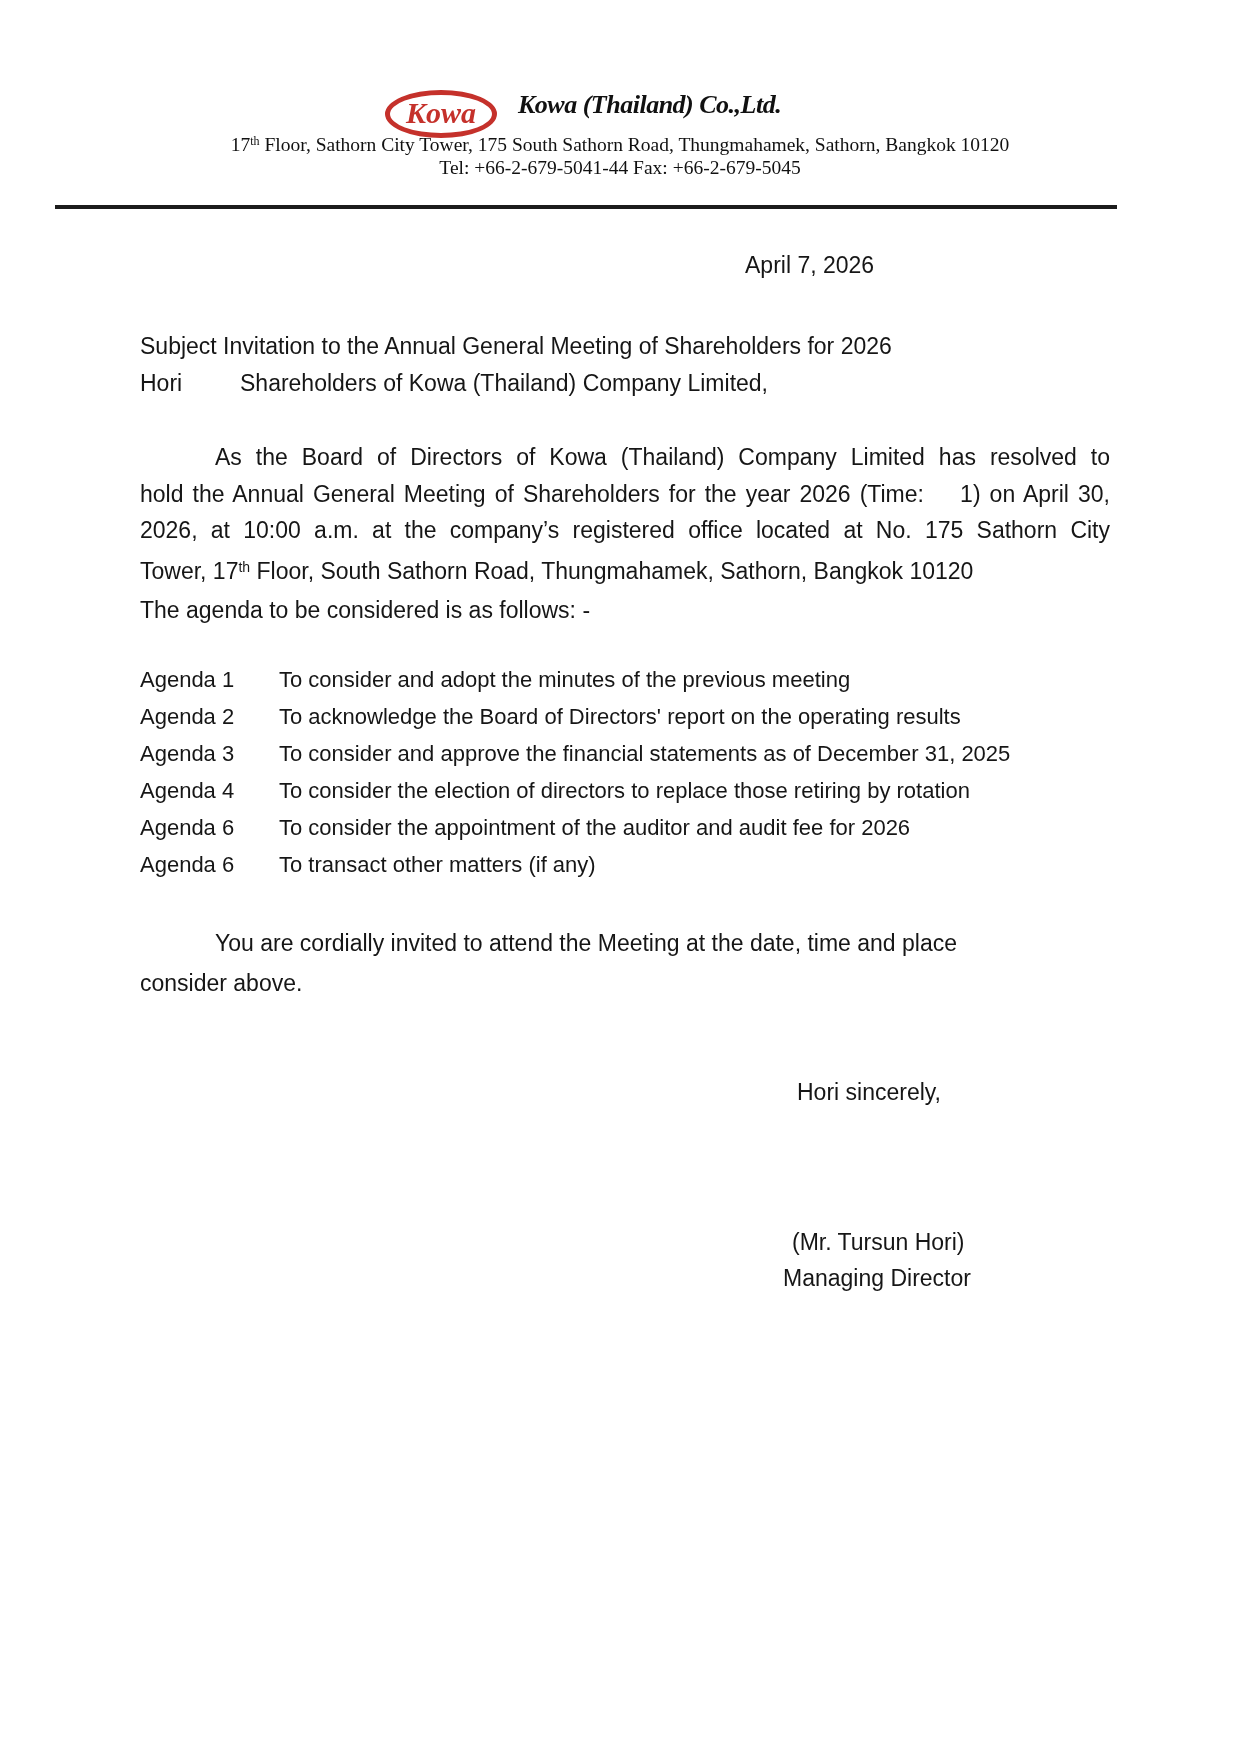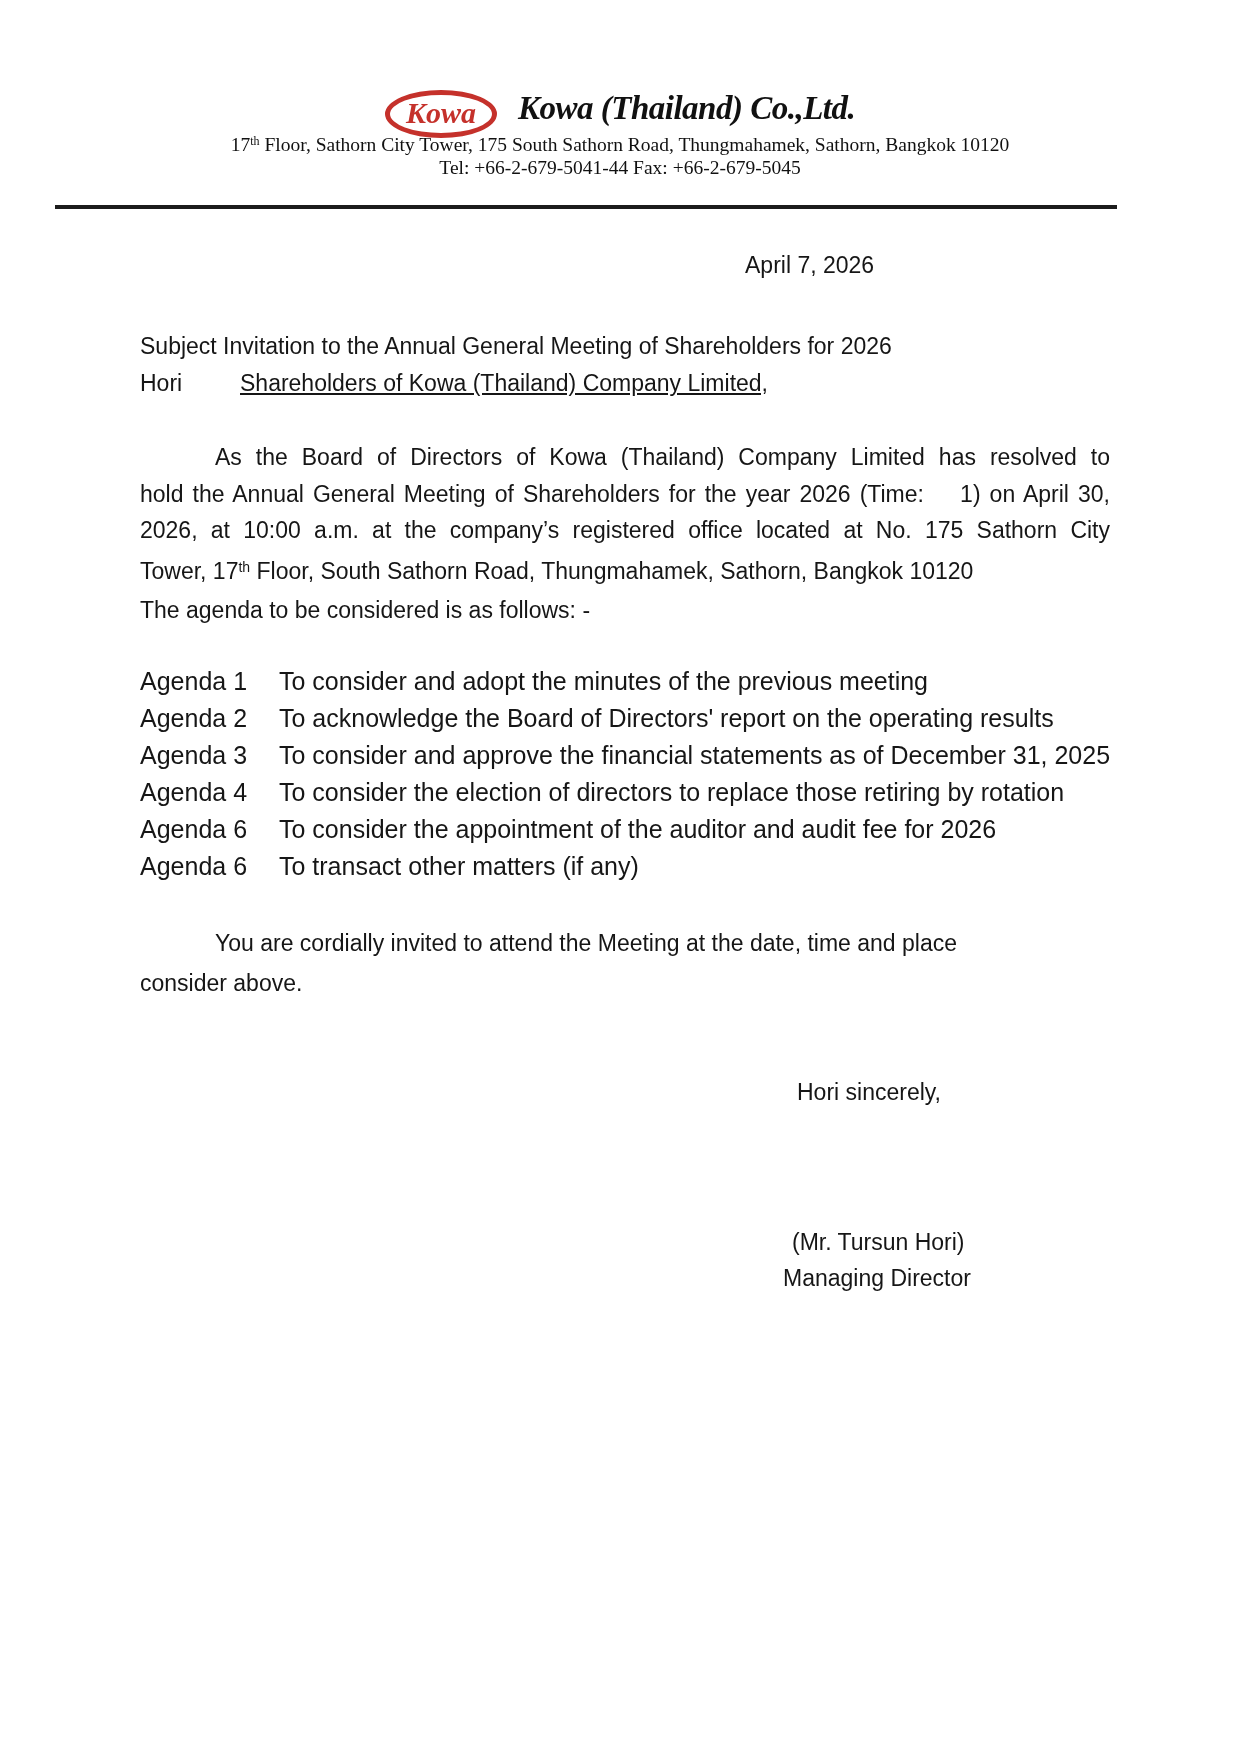--- a/index.html
+++ b/index.html
@@ -24,21 +24,21 @@
     font-family:"Liberation Serif", serif;
     font-style:italic;font-weight:bold;
     font-size:30px;color:#c5312b;letter-spacing:0px;
     transform:translateY(-1px);
     white-space:nowrap;
   }
   .company-script{
     position:absolute;left:518px;top:4px;
     font-family:"Liberation Serif", serif;
     font-style:italic;font-weight:bold;
-    font-size:33px;color:#111;white-space:nowrap;letter-spacing:-0.5px;
+    font-size:26px;color:#111;white-space:nowrap;letter-spacing:-0.5px;
   }
   .hdr-line{
     position:absolute;left:0;width:1240px;text-align:center;
     font-family:"Liberation Serif", serif;font-size:19.5px;color:#111;
     white-space:nowrap;
   }
   .hdr-address{top:134px;}
   .hdr-tel{top:157px;}
   .hdr-line sup{font-size:12px;vertical-align:6px;}
   .rule{
@@ -52,22 +52,22 @@
     white-space:nowrap;
   }
   .just{
     white-space:normal;
     text-align:justify;
     -moz-text-align-last:justify;
     text-align-last:justify;
     width:970px;left:140px;
   }
   sup.body-sup{font-size:14px;vertical-align:7px;}
-  .sal-name{position:absolute;left:100px;white-space:nowrap;text-decoration:underline;}
-  .agenda-row{position:absolute;left:140px;font-size:25px;color:#161616;}
+  .sal-name{position:absolute;left:100px;white-space:nowrap;}
+  .agenda-row{position:absolute;left:140px;font-size:22px;color:#161616;}
   .agenda-row .desc{position:absolute;left:139px;white-space:nowrap;}
   .agenda-row .lbl{white-space:nowrap;}
 </style>
 </head>
 <body>
 
 <div class="page">
 
   <div class="logo-row">
     <div class="logo-oval">

